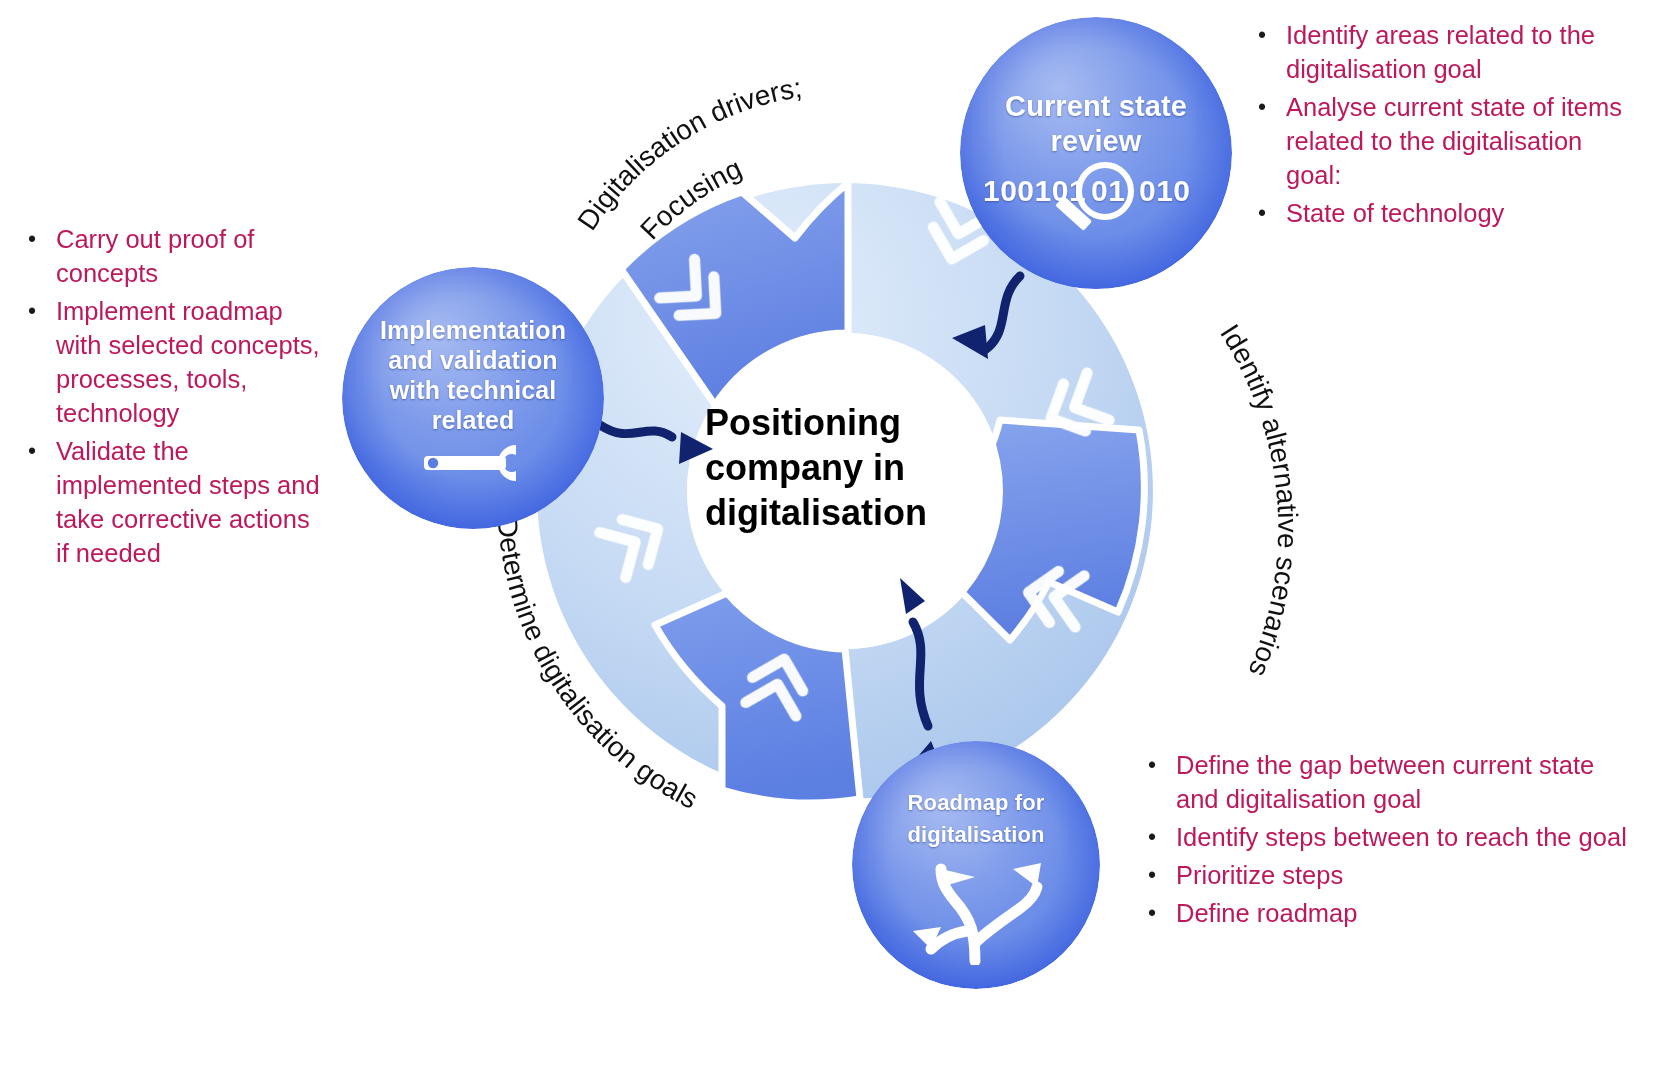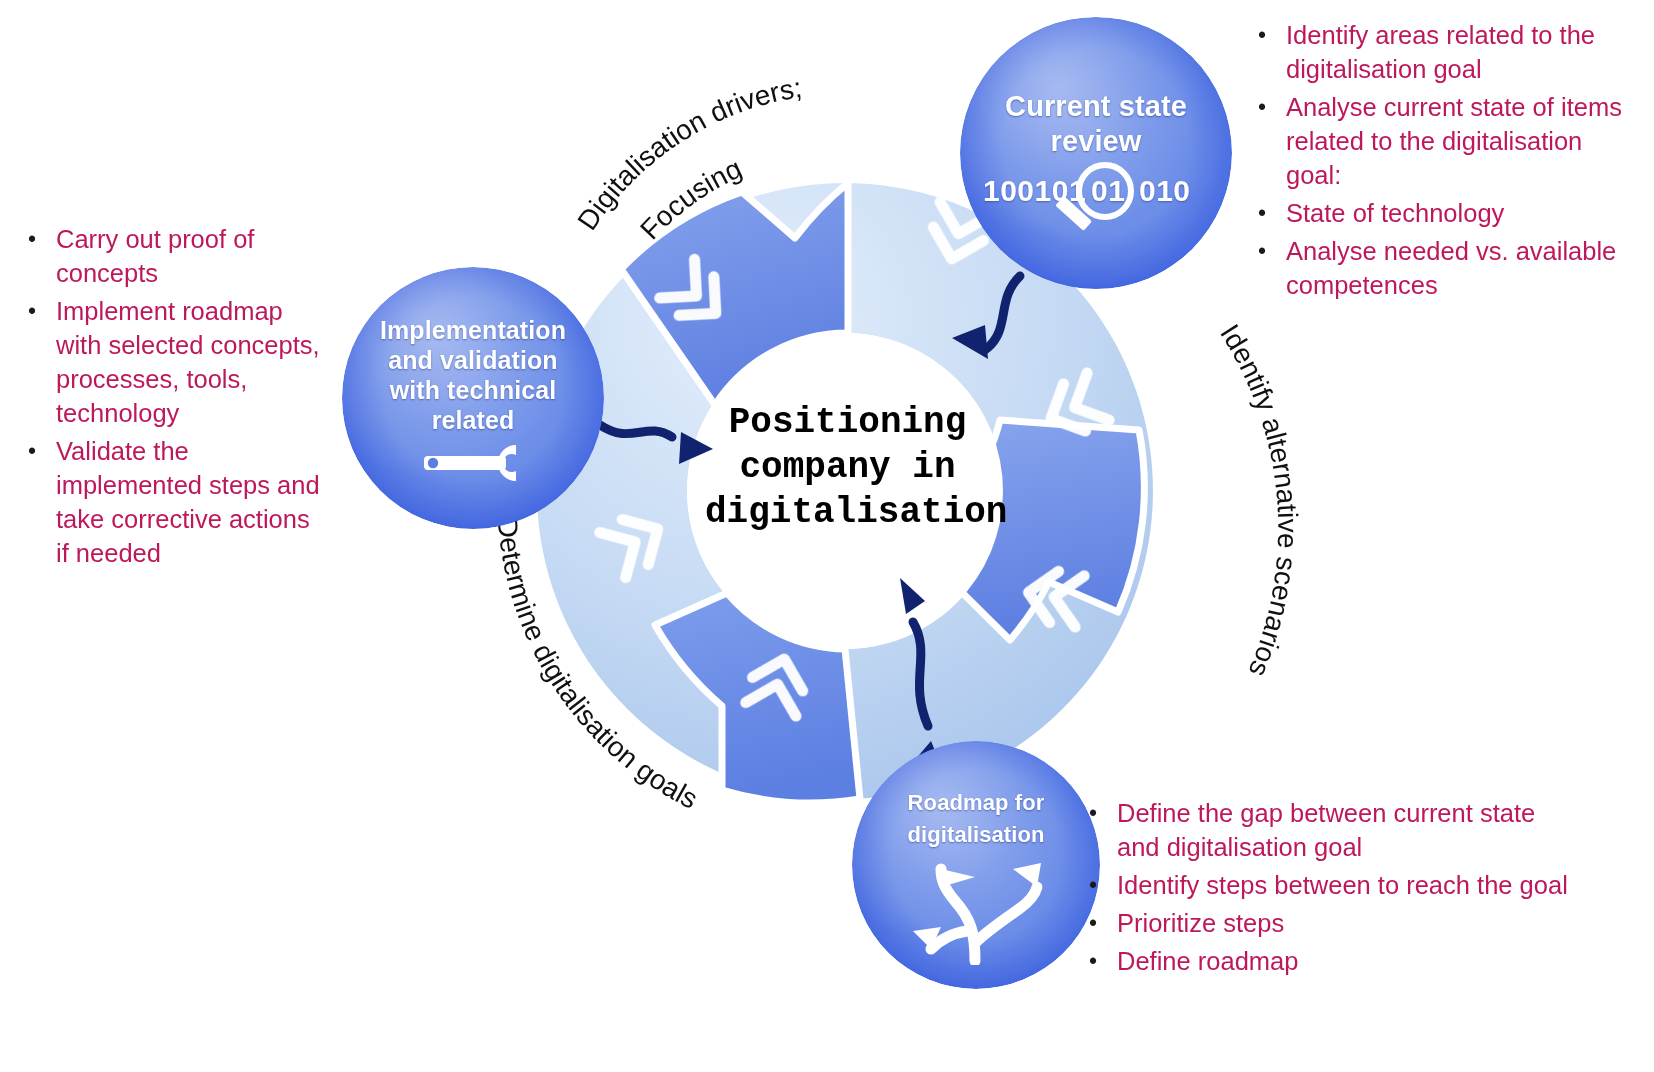--- a/index.html
+++ b/index.html
@@ -27,21 +27,21 @@
     content:"\2022";
     position:absolute;
     left:6px;top:0;
     font-size:23px;
     line-height:34px;
     color:#1a1a1a;
   }
 
   #bullets-current-state{left:1252px;top:18px;width:390px;}
   #bullets-implementation{left:22px;top:222px;width:300px;}
-  #bullets-roadmap{left:1083px;top:748px;width:500px;margin-top:48px;}
+  #bullets-roadmap{left:1142px;top:748px;width:500px;}
 
   
   #ring-svg{position:absolute;left:0;top:0;width:1654px;height:1072px;}
 
   
   .node{
     position:absolute;
     border-radius:50%;
     box-sizing:border-box;
     display:flex;
@@ -92,26 +92,25 @@
     font-size:22px;line-height:32px;
   }
   #node-roadmap .node-inner{padding-top:46px;}
 
   .node-icon{margin-top:6px;display:block;}
 
   
   #centre-label{
     position:absolute;
     left:705px;top:400px;width:285px;
-    text-align:center;
+    text-align:left;
     color:#000000;
     font-weight:bold;
     font-size:36px;
     line-height:45px;
-    font-family:Liberation Mono, monospace;
   }
 
   
   .curve-label{
     font-family:"Liberation Sans", sans-serif;
     font-size:28px;
     fill:#101010;
   }
 </style>
 </head>
@@ -331,21 +330,20 @@
         </svg>
       </div>
     </div>
   </div>
 
   <div class="bullets" id="bullets-current-state">
     <ul>
       <li>Identify areas related to the digitalisation goal</li>
       <li>Analyse current state of items related to the digitalisation goal:</li>
       <li>State of technology</li>
-      <li>Analyse needed vs. available competences</li>
     </ul>
   </div>
 
   <div class="bullets" id="bullets-implementation">
     <ul>
       <li>Carry out proof of concepts</li>
       <li>Implement roadmap with selected concepts, processes, tools, technology</li>
       <li>Validate the implemented steps and take corrective actions if needed</li>
     </ul>
   </div>

